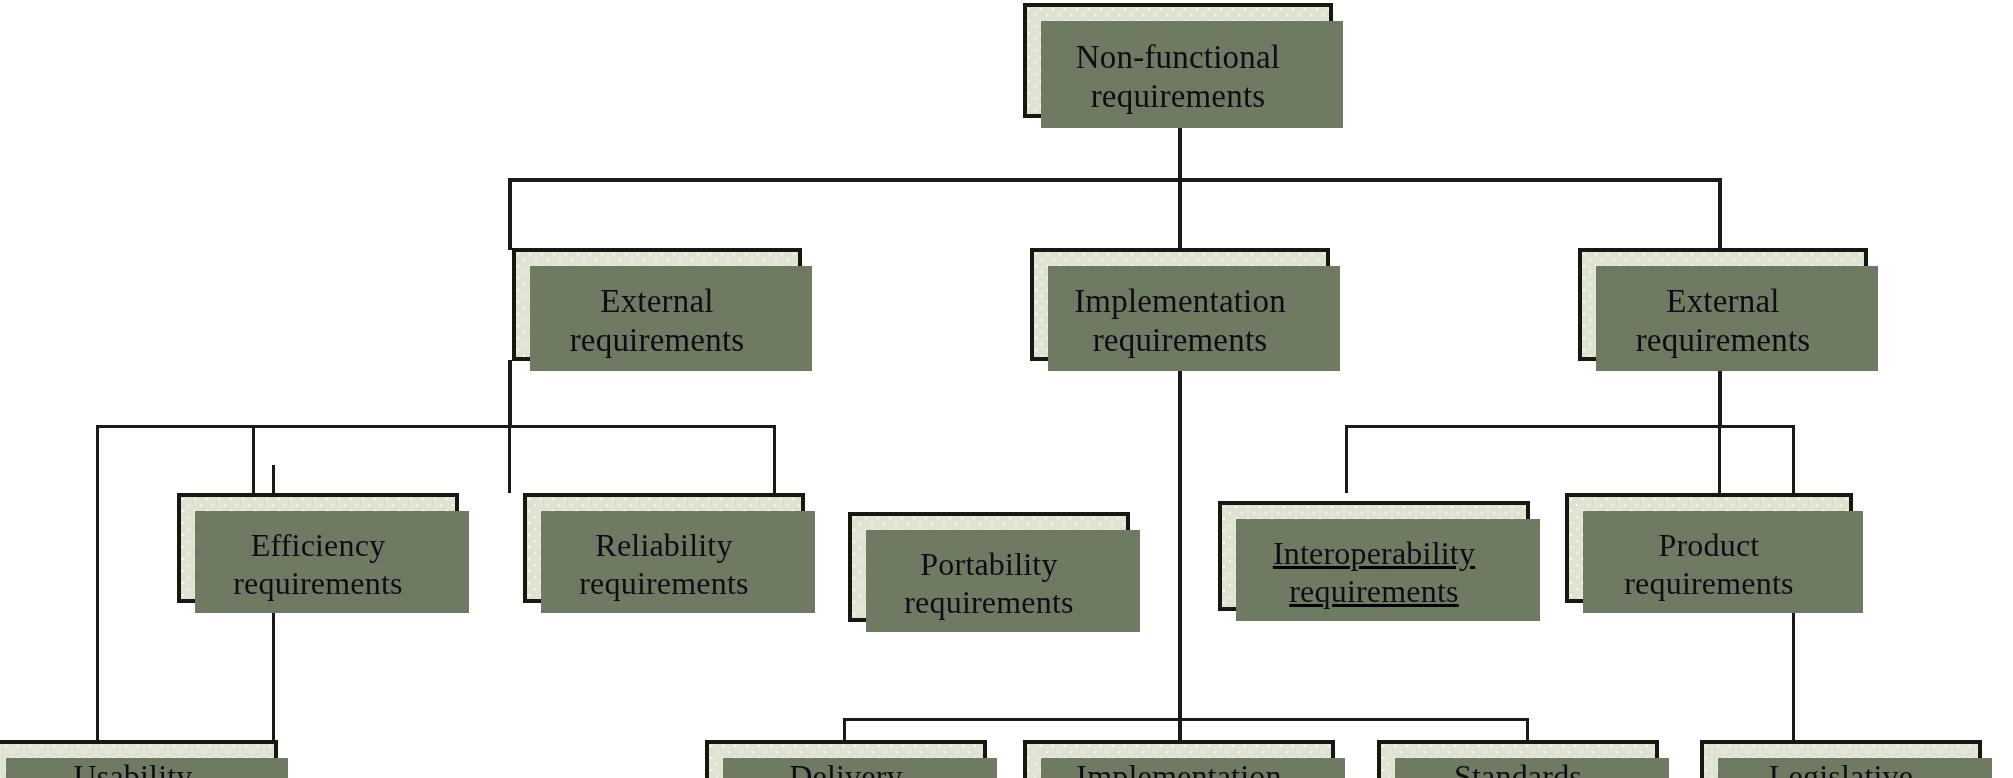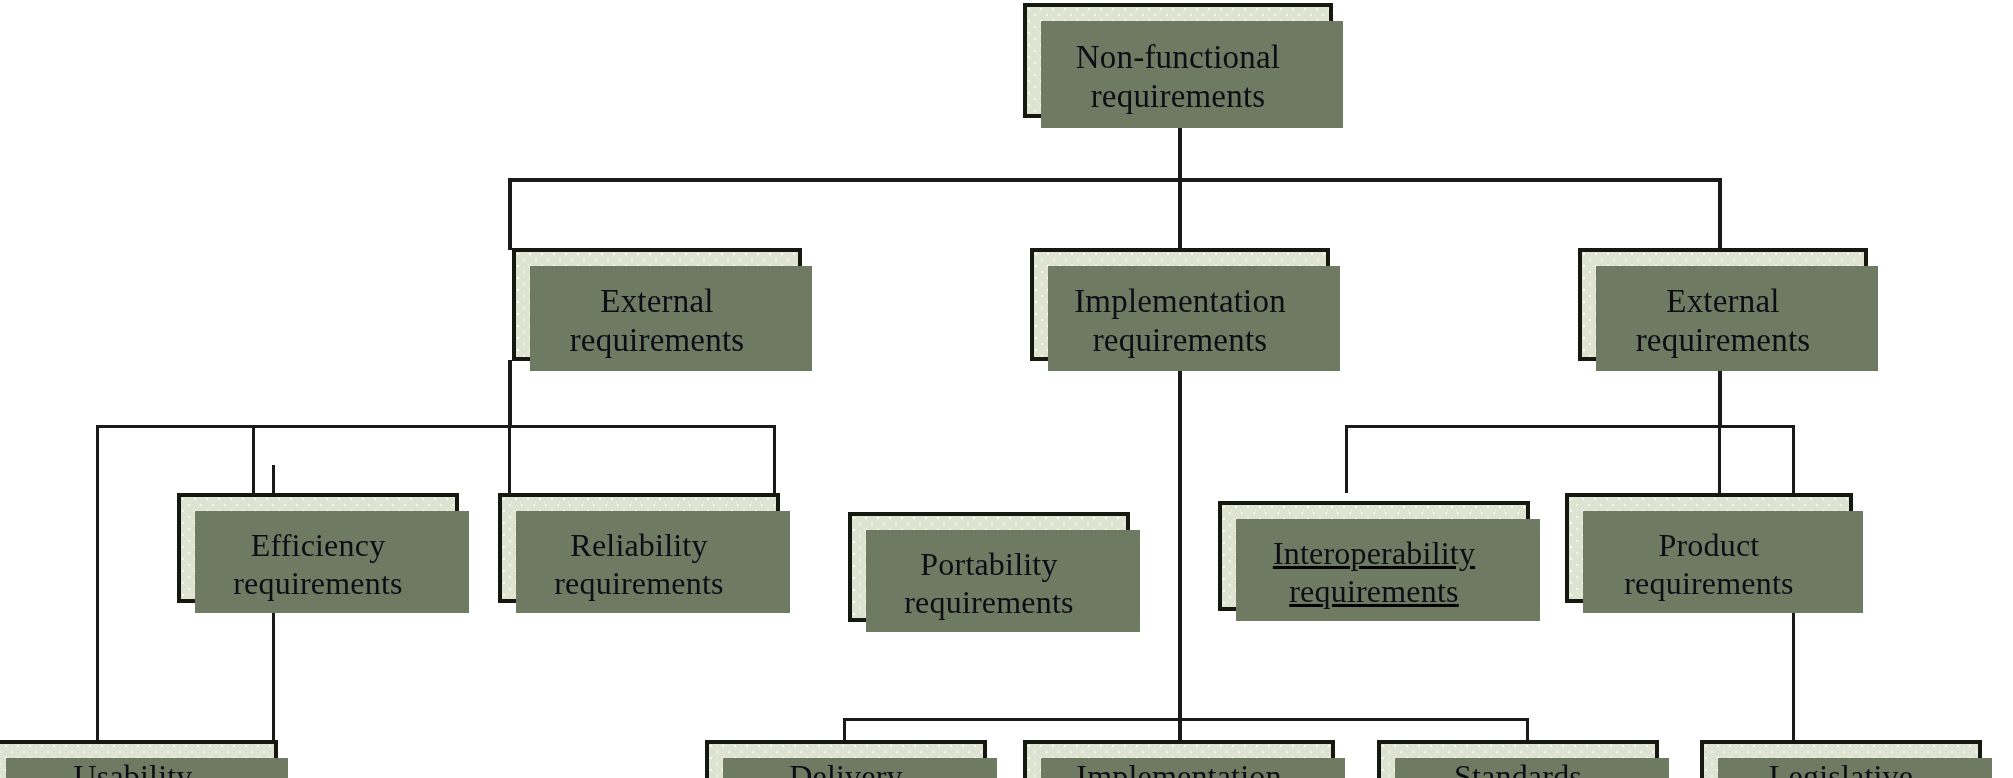--- a/index.html
+++ b/index.html
@@ -120,21 +120,21 @@
     <span class="label">External
 requirements</span>
   </div>
 
   <div class="node small" style="left:177px; top:493px; width:282px; height:110px;">
     <span class="shadow"></span>
     <span class="label">Efficiency
 requirements</span>
   </div>
 
-  <div class="node small" style="left:498px; top:493px; width:282px; height:110px;">
+  <div class="node small" style="left:523px; top:493px; width:282px; height:110px;">
     <span class="shadow"></span>
     <span class="label">Reliability
 requirements</span>
   </div>
 
   <div class="node small" style="left:848px; top:512px; width:282px; height:110px;">
     <span class="shadow"></span>
     <span class="label">Portability
 requirements</span>
   </div>

